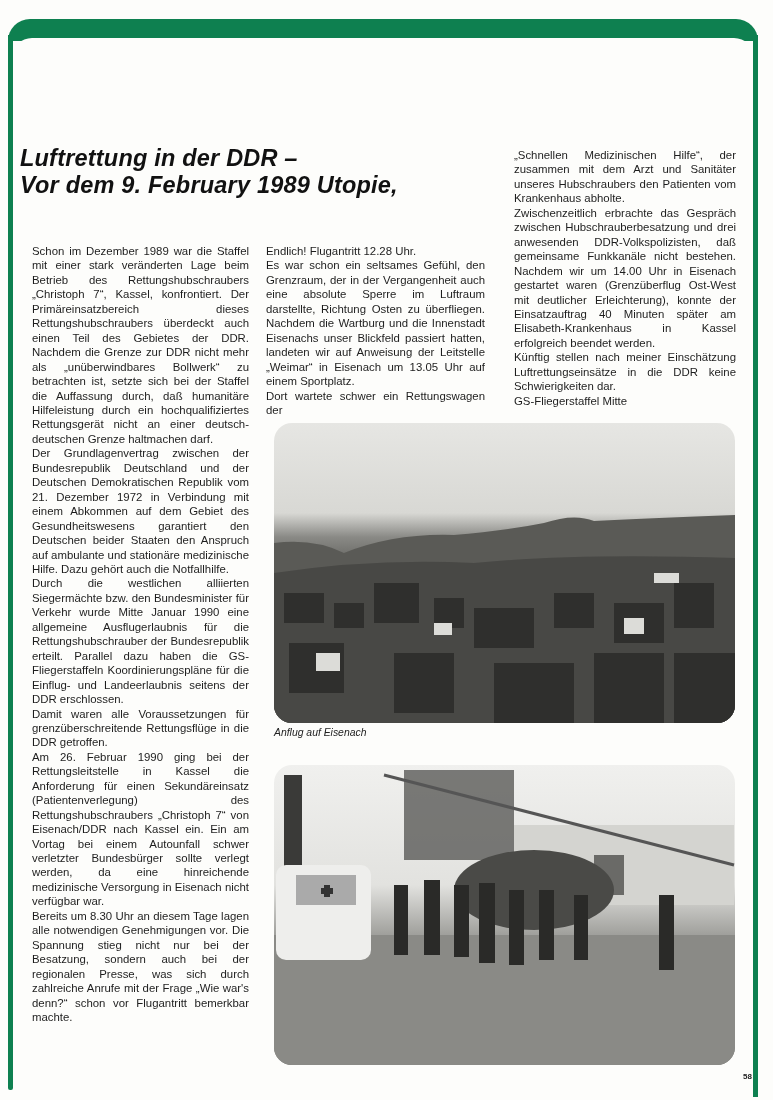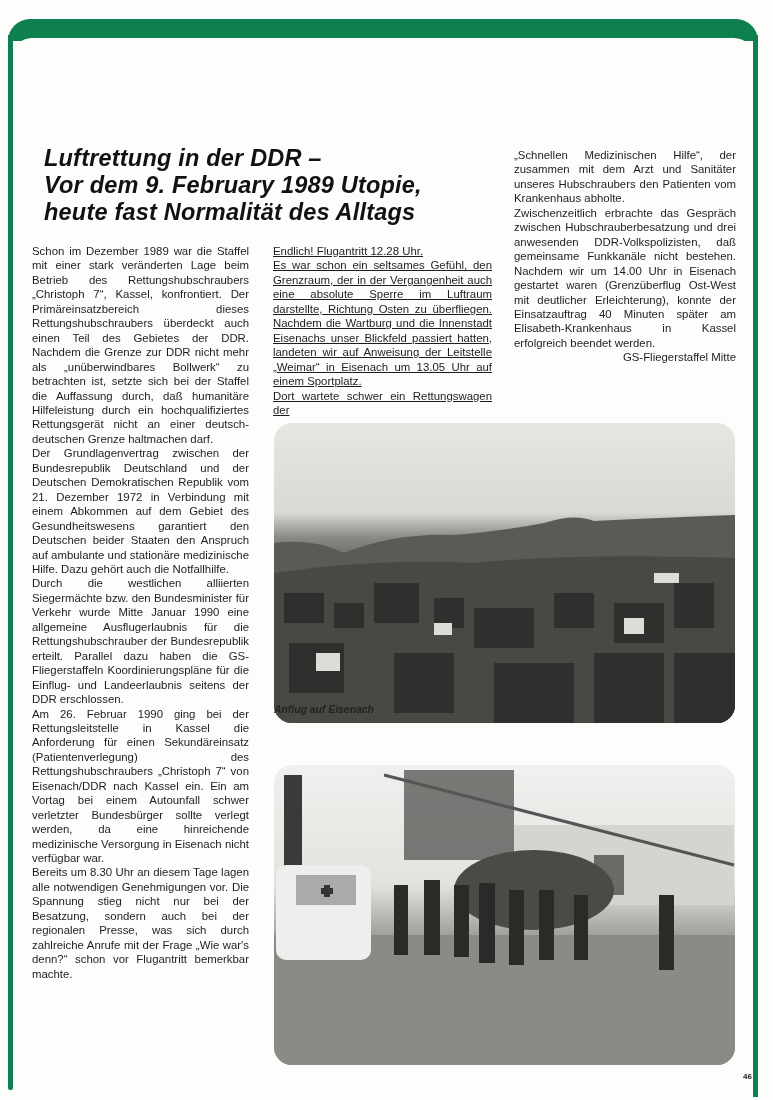--- a/index.html
+++ b/index.html
@@ -2,69 +2,70 @@
 <html><head>
 <meta charset="utf-8">
 <style>
   html, body { margin:0; padding:0; }
   body { width:773px; height:1100px; background:#fdfdfb; position:relative; overflow:hidden; font-family:"Liberation Sans", sans-serif; color:#1d1d1d; }
   .frame { position:absolute; left:8px; top:19px; width:750px; height:1070px; }
   .frame-top { position:absolute; left:0; top:0; width:750px; height:22px; background:#0e8050; border-radius:24px 24px 0 0; }
   .frame-top-inner { position:absolute; left:4px; top:19px; width:742px; height:30px; background:#fdfdfb; border-radius:20px 20px 0 0; }
   .frame-left { position:absolute; left:0; top:16px; width:5px; height:1055px; background:#0e8050; border-radius:0 0 2px 2px; }
   .frame-right { position:absolute; left:745px; top:16px; width:5px; height:1062px; background:#0e8050; }
-  .title { position:absolute; left:44px; top:145px; width:470px; font-weight:bold; font-style:italic; font-size:23.5px; line-height:27px; color:#111; letter-spacing:0.2px; }
+  .title { position:absolute; left:20px; top:145px; width:470px; font-weight:bold; font-style:italic; font-size:23.5px; line-height:27px; color:#111; letter-spacing:0.2px; }
   .title div { white-space:nowrap; }
   .col { position:absolute; font-size:11.4px; line-height:14.45px; text-align:justify; hyphens:manual; }
   .col p { margin:0; }
   .col1 { left:32px; top:244px; width:217px; }
-  .col2 { left:273px; top:244px; width:219px;text-decoration:underline; }
+  .col2 { left:266px; top:244px; width:219px; }
   .col3 { left:514px; top:148px; width:222px; }
-  .sig { text-align:right; }
+  .sig { }
   .photo { position:absolute; border-radius:18px; overflow:hidden; }
   .photo1 { left:274px; top:423px; width:461px; height:300px; background:linear-gradient(#e6e6e3 0%, #d8d8d4 30%, #8a8a86 38%, #5e5e5a 48%, #3f3f3c 65%, #2e2e2c 100%); }
   .photo2 { left:274px; top:765px; width:461px; height:300px; background:linear-gradient(#f0f0ee 0%, #e2e2df 40%, #9a9a96 58%, #8e8e8a 75%, #7c7c78 100%); }
   .caption { position:absolute; font-style:italic; font-size:10.4px; color:#222; white-space:nowrap; }
-  .cap1 { left:274px; top:704px;font-weight:bold; }
+  .cap1 { left:274px; top:727px; }
   .cap2 { left:274px; top:1072px;margin-top:44px; }
   .pagenum { position:absolute; left:743px; top:1072px; font-size:8px; font-weight:bold; color:#222; }
 </style>
 </head>
 <body>
 
 <div class="frame">
   <div class="frame-top"></div>
   <div class="frame-top-inner"></div>
   <div class="frame-left"></div>
   <div class="frame-right"></div>
 </div>
 
 <h1 class="title" style="margin:0;">
   <div>Luftrettung in der DDR –</div>
   <div>Vor dem 9. February 1989 Utopie,</div>
-  <div>heute fast Normalität des Alltags</div>
 </h1>
 
 <div class="col col1">
   <p>Schon im Dezember 1989 war die Staffel mit einer stark veränderten Lage beim Betrieb des Rettungshubschraubers „Christoph 7“, Kassel, konfrontiert. Der Primäreinsatzbereich dieses Rettungshubschraubers überdeckt auch einen Teil des Gebietes der DDR. Nachdem die Grenze zur DDR nicht mehr als „unüberwindbares Bollwerk“ zu betrachten ist, setzte sich bei der Staffel die Auffassung durch, daß humanitäre Hilfeleistung durch ein hochqualifiziertes Rettungsgerät nicht an einer deutsch-deutschen Grenze haltmachen darf.</p>
   <p>Der Grundlagenvertrag zwischen der Bundesrepublik Deutschland und der Deutschen Demokratischen Republik vom 21. Dezember 1972 in Verbindung mit einem Abkommen auf dem Gebiet des Gesundheitswesens garantiert den Deutschen beider Staaten den Anspruch auf ambulante und stationäre medizinische Hilfe. Dazu gehört auch die Notfallhilfe.</p>
   <p>Durch die westlichen alliierten Siegermächte bzw. den Bundesminister für Verkehr wurde Mitte Januar 1990 eine allgemeine Ausflugerlaubnis für die Rettungshubschrauber der Bundesrepublik erteilt. Parallel dazu haben die GS-Fliegerstaffeln Koordinierungspläne für die Einflug- und Landeerlaubnis seitens der DDR erschlossen.</p>
+  <p>Damit waren alle Voraussetzungen für grenzüberschreitende Rettungsflüge in die DDR getroffen.</p>
   <p>Am 26. Februar 1990 ging bei der Rettungsleitstelle in Kassel die Anforderung für einen Sekundäreinsatz (Patientenverlegung) des Rettungshubschraubers „Christoph 7“ von Eisenach/DDR nach Kassel ein. Ein am Vortag bei einem Autounfall schwer verletzter Bundesbürger sollte verlegt werden, da eine hinreichende medizinische Versorgung in Eisenach nicht verfügbar war.</p>
   <p>Bereits um 8.30 Uhr an diesem Tage lagen alle notwendigen Genehmigungen vor. Die Spannung stieg nicht nur bei der Besatzung, sondern auch bei der regionalen Presse, was sich durch zahlreiche Anrufe mit der Frage „Wie war's denn?“ schon vor Flugantritt bemerkbar machte.</p>
 </div>
 
 <div class="col col2">
   <p>Endlich! Flugantritt 12.28 Uhr.</p>
   <p>Es war schon ein seltsames Gefühl, den Grenzraum, der in der Vergangenheit auch eine absolute Sperre im Luftraum darstellte, Richtung Osten zu überfliegen. Nachdem die Wartburg und die Innenstadt Eisenachs unser Blickfeld passiert hatten, landeten wir auf Anweisung der Leitstelle „Weimar“ in Eisenach um 13.05 Uhr auf einem Sportplatz.</p>
   <p>Dort wartete schwer ein Rettungswagen der</p>
 </div>
 
 <div class="col col3">
   <p>„Schnellen Medizinischen Hilfe“, der zusammen mit dem Arzt und Sanitäter unseres Hubschraubers den Patienten vom Krankenhaus abholte.</p>
   <p>Zwischenzeitlich erbrachte das Gespräch zwischen Hubschrauberbesatzung und drei anwesenden DDR-Volkspolizisten, daß gemeinsame Funkkanäle nicht bestehen. Nachdem wir um 14.00 Uhr in Eisenach gestartet waren (Grenzüberflug Ost-West mit deutlicher Erleichterung), konnte der Einsatzauftrag 40 Minuten später am Elisabeth-Krankenhaus in Kassel erfolgreich beendet werden.</p>
+  <p>Künftig stellen nach meiner Einschätzung Luftrettungseinsätze in die DDR keine Schwierigkeiten dar.</p>
   <p class="sig">GS-Fliegerstaffel Mitte</p>
 </div>
 
 <div class="photo photo1">
   <svg width="461" height="300" viewBox="0 0 461 300">
     <path d="M0 120 Q40 115 70 130 Q120 110 180 112 Q230 108 270 100 Q300 90 320 98 Q380 95 461 92 L461 300 L0 300 Z" fill="#5a5a56"></path>
     <path d="M0 150 Q100 135 200 140 Q300 130 461 135 L461 300 L0 300 Z" fill="#484845"></path>
     <g fill="#2f2f2d">
       <rect x="10" y="170" width="40" height="30"></rect>
         <rect x="60" y="180" width="30" height="25"></rect>
@@ -110,13 +111,13 @@
         <rect x="205" y="118" width="16" height="80"></rect>
       <rect x="235" y="125" width="15" height="75"></rect>
         <rect x="265" y="125" width="15" height="70"></rect>
       <rect x="300" y="130" width="14" height="65"></rect>
         <rect x="385" y="130" width="15" height="75"></rect>
     </g>
   </svg>
 </div>
 <div class="caption cap2">Sportplatz Eisenach: Hubschrauber „Christoph 7“ und Krankenwagen der „SMH“</div>
 
-<div class="pagenum">46</div>
+<div class="pagenum">58</div>
 
 </body></html>

